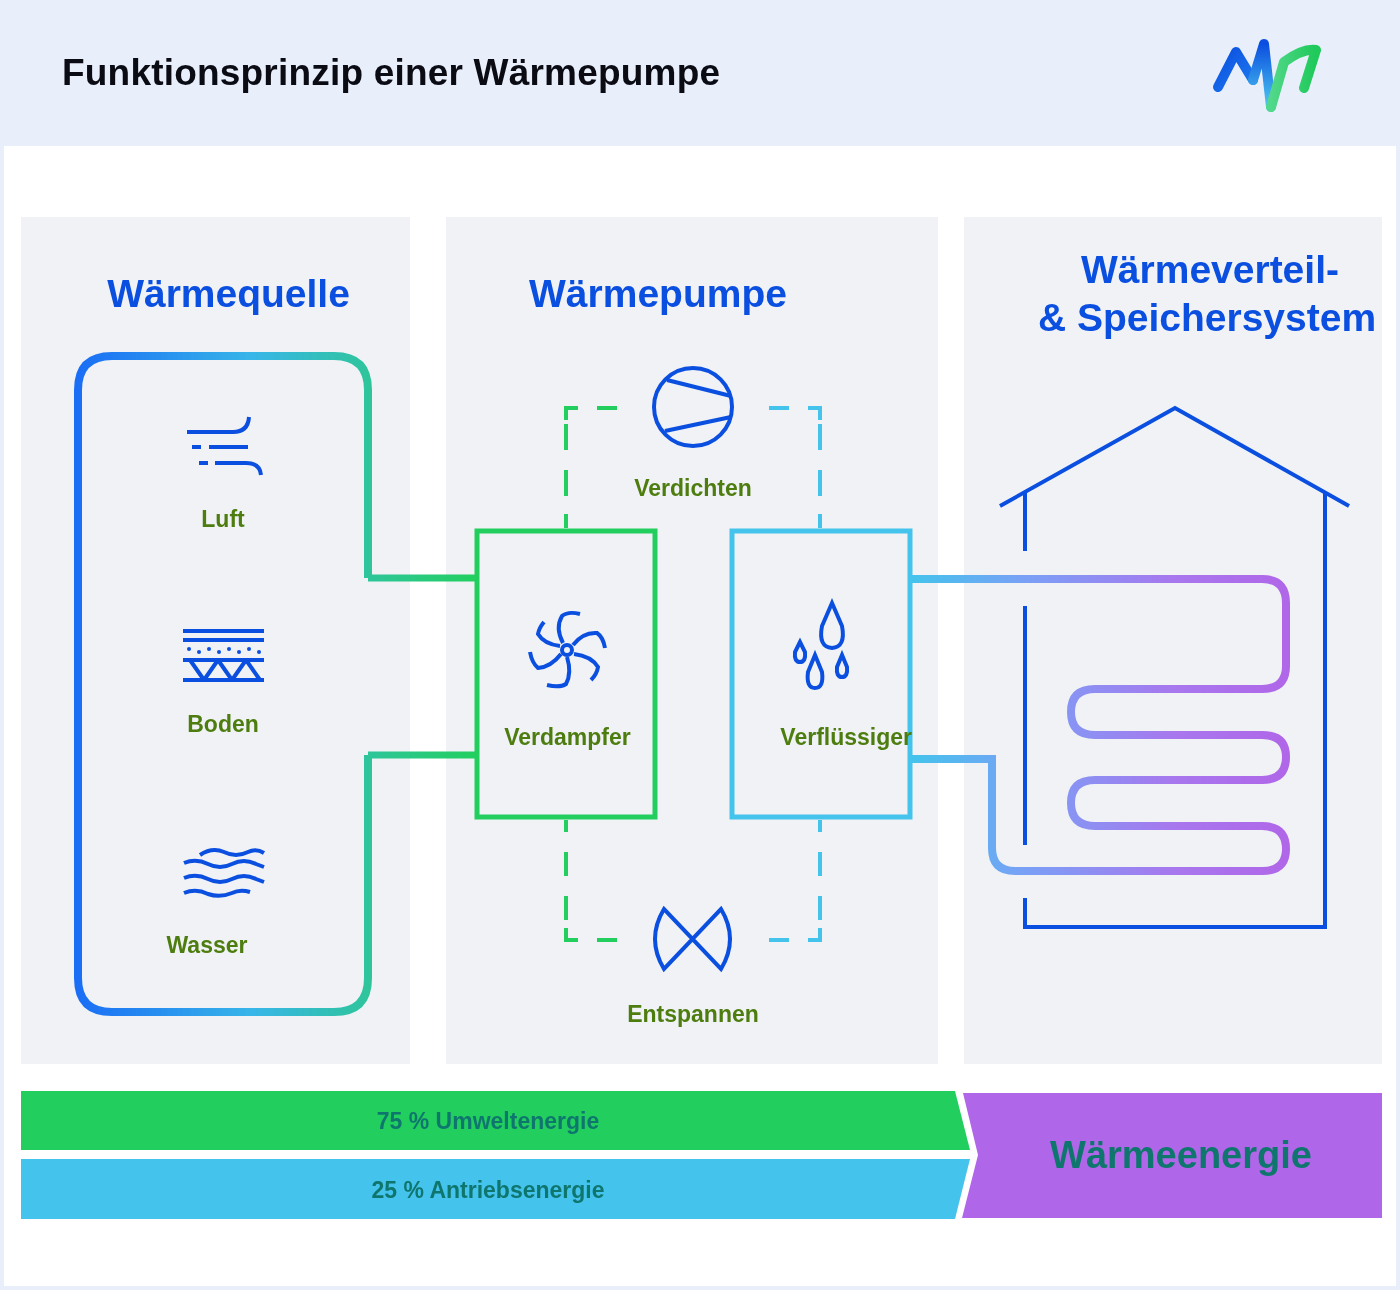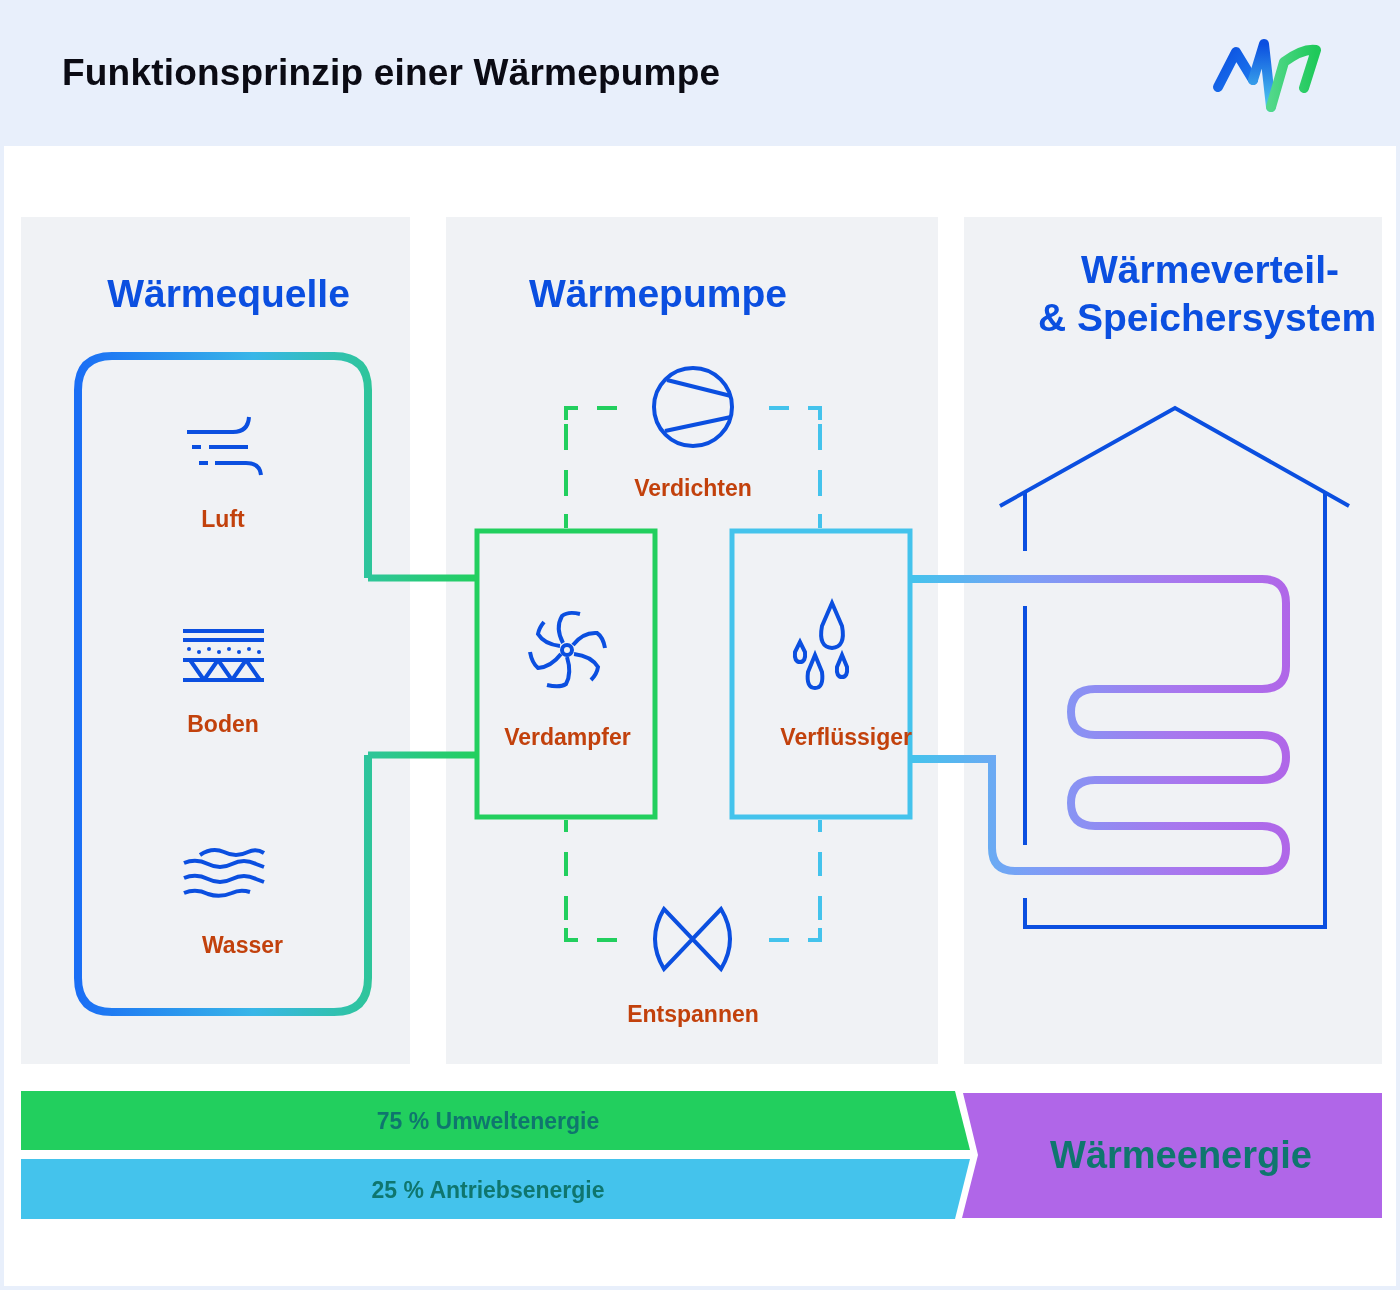--- a/index.html
+++ b/index.html
@@ -3,21 +3,21 @@
 <meta charset="utf-8">
 <style>
   html, body { margin:0; padding:0; }
   body { width:1400px; height:1290px; background:#e8effb; font-family:"Liberation Sans", sans-serif; position:relative; overflow:hidden; }
   .header { position:absolute; left:0; top:0; width:1400px; height:146px; background:#e8effb; }
   .title { position:absolute; left:62px; top:52px; font-size:37px; font-weight:bold; color:#0b0b14; letter-spacing:0.2px; }
   .logo { position:absolute; left:1208px; top:32px; width:118px; height:84px; }
   .canvas { position:absolute; left:4px; top:146px; width:1392px; height:1140px; background:#ffffff; }
   .panel { position:absolute; background:#f0f2f5; }
   .ptitle { position:absolute; color:#0b4fe0; font-weight:bold; font-size:39px; text-align:center; line-height:46px; }
-  .label { position:absolute; color:#c2410c; font-weight:bold; font-size:23px; text-align:center; }
+  .label { position:absolute; color:#4d7c0f; font-weight:bold; font-size:23px; text-align:center; }
   svg.overlay { position:absolute; left:0; top:0; width:1400px; height:1290px; }
   .bar-text { position:absolute; color:#0f766e; font-weight:bold; text-align:center; }
 </style>
 </head>
 <body>
 
 <div class="header">
   <div class="title">Funktionsprinzip einer Wärmepumpe</div>
   <svg class="logo" viewBox="0 0 118 84">
     <defs>
@@ -157,21 +157,21 @@
     <path d="M1025 898 L1025 927 L1325 927 L1325 493"></path>
   </g>
 
   <polygon points="21,1091 955,1091 970,1150 21,1150" fill="#22cf5e"></polygon>
   <polygon points="21,1159 970,1159 955,1219 21,1219" fill="#44c3ec"></polygon>
   <polygon points="963,1093 1382,1093 1382,1218 962,1218 978,1155" fill="#b066e8"></polygon>
 </svg>
 
 <div class="label" style="left:163px;top:506px;width:120px;">Luft</div>
 <div class="label" style="left:163px;top:711px;width:120px;">Boden</div>
-<div class="label" style="left:163px;top:932px;width:120px;text-align:right;">Wasser</div>
+<div class="label" style="left:147px;top:932px;width:120px;">Wasser</div>
 
 <div class="label" style="left:600px;top:475px;width:186px;">Verdichten</div>
 <div class="label" style="left:477px;top:724px;width:181px;">Verdampfer</div>
 <div class="label" style="left:731px;top:724px;width:181px;text-align:right;">Verflüssiger</div>
 <div class="label" style="left:600px;top:1001px;width:186px;">Entspannen</div>
 
 <div class="bar-text" style="left:21px;top:1108px;width:934px;font-size:23px;">75 % Umweltenergie</div>
 <div class="bar-text" style="left:21px;top:1177px;width:934px;font-size:23px;">25 % Antriebsenergie</div>
 <div class="bar-text" style="left:980px;top:1134px;width:402px;font-size:38px;">Wärmeenergie</div>
 

